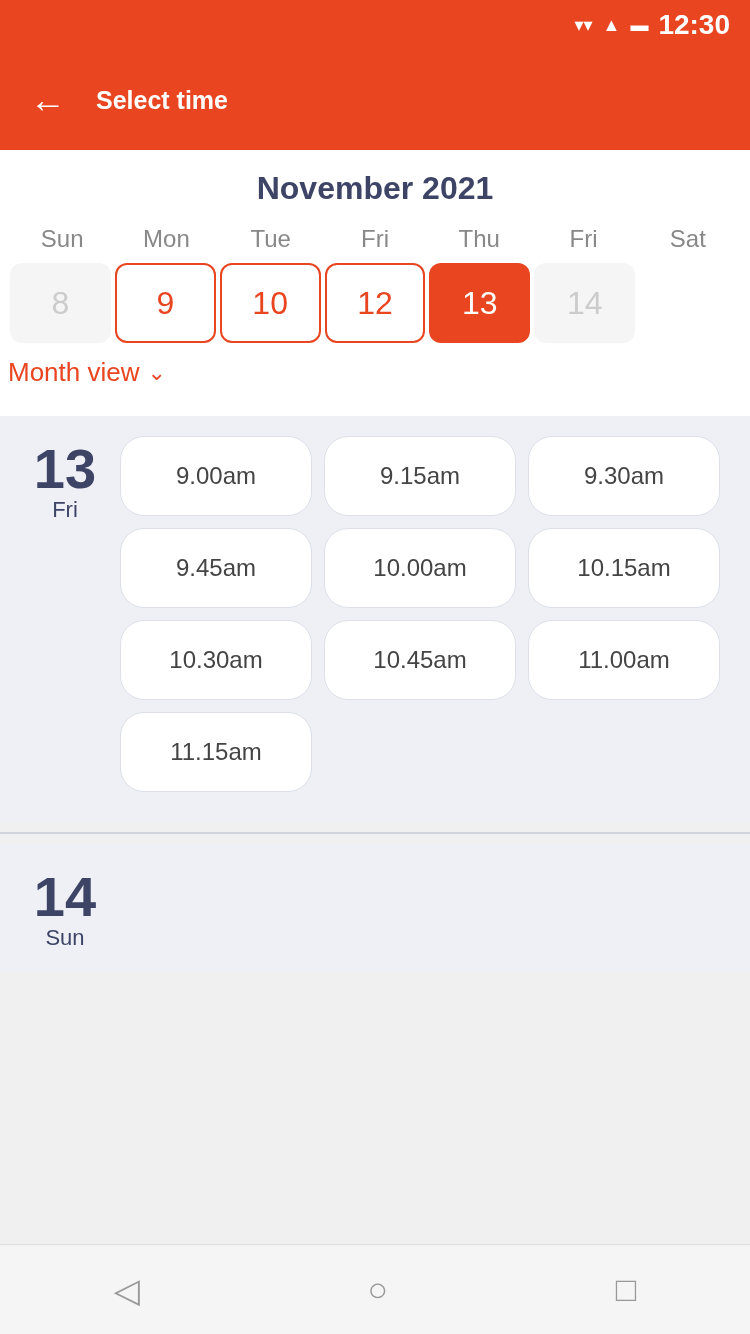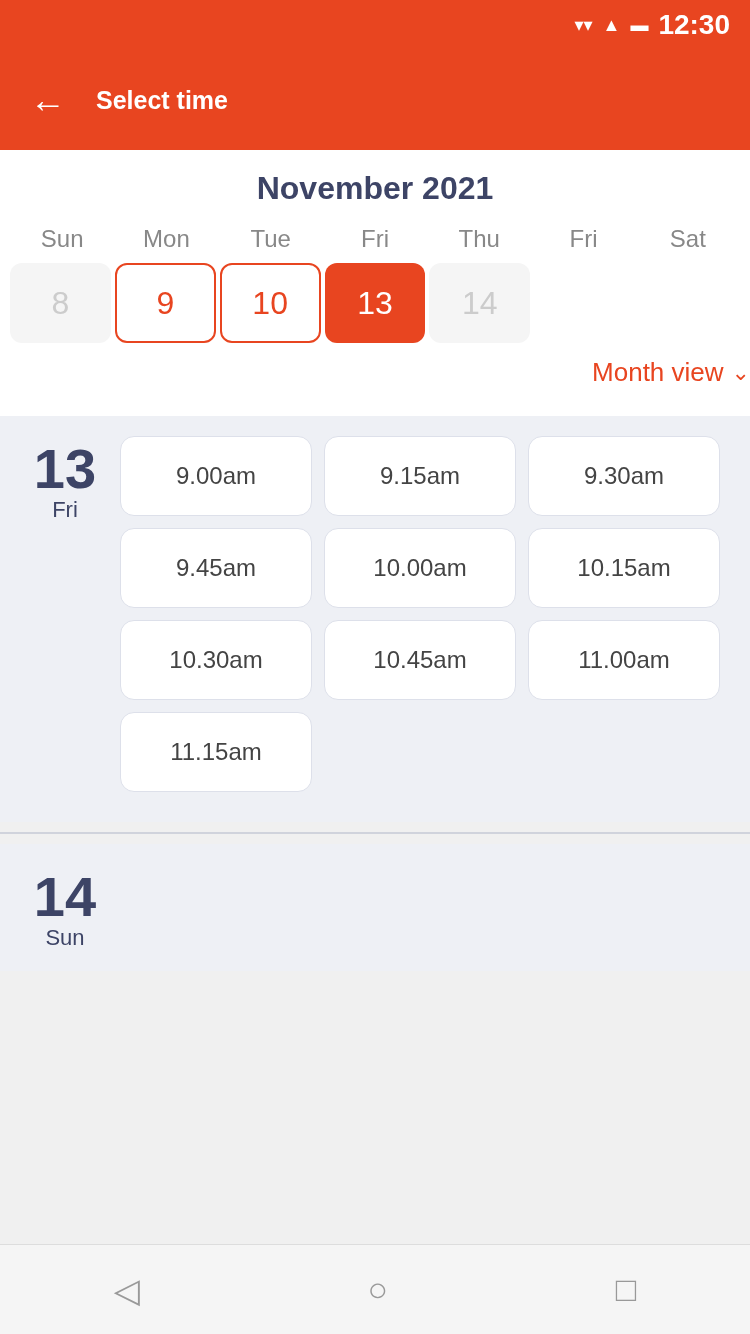--- a/index.html
+++ b/index.html
@@ -113,27 +113,28 @@
     }
     .date-cell.inactive-right {
       color: #ccc;
       background: #f5f5f5;
     }
 
     
     .month-view-toggle {
       display: flex;
       align-items: center;
-      justify-content: flex-end;
+      justify-content: flex-start;
       gap: 8px;
       padding: 14px 0 18px;
       cursor: pointer;
       color: #e84520;
       font-size: 26px;
       font-weight: 500;
+      margin-left: 8px;
     }
     .chevron-down {
       font-size: 22px;
       color: #e84520;
     }
 
     
     .timeslots-section {
       background: #eef0f5;
       padding: 20px 30px 20px 30px;
@@ -167,21 +168,21 @@
     .time-grid {
       flex: 1;
       display: grid;
       grid-template-columns: repeat(3, 1fr);
       gap: 12px;
     }
 
     .time-slot {
       background: white;
       border: 1.5px solid #dde0ea;
-      border-radius: 14px;
+      border-radius: 24px;
       display: flex;
       align-items: center;
       justify-content: center;
       height: 80px;
       font-size: 24px;
       color: #444;
       cursor: pointer;
       font-weight: 400;
     }
 
@@ -260,20 +261,21 @@
     <div class="day-header">Fri</div>
     <div class="day-header">Thu</div>
     <div class="day-header">Fri</div>
     <div class="day-header">Sat</div>
   </div>
 
   <div class="date-row">
     <div class="date-cell inactive">8</div>
     <div class="date-cell active">9</div>
     <div class="date-cell active">10</div>
+    <div class="date-cell active">12</div>
     <div class="date-cell selected">13</div>
     <div class="date-cell inactive-right">14</div>
   </div>
 
   <div class="month-view-toggle">
     <span>Month view</span>
     <span class="chevron-down">⌄</span>
   </div>
 </div>
 

